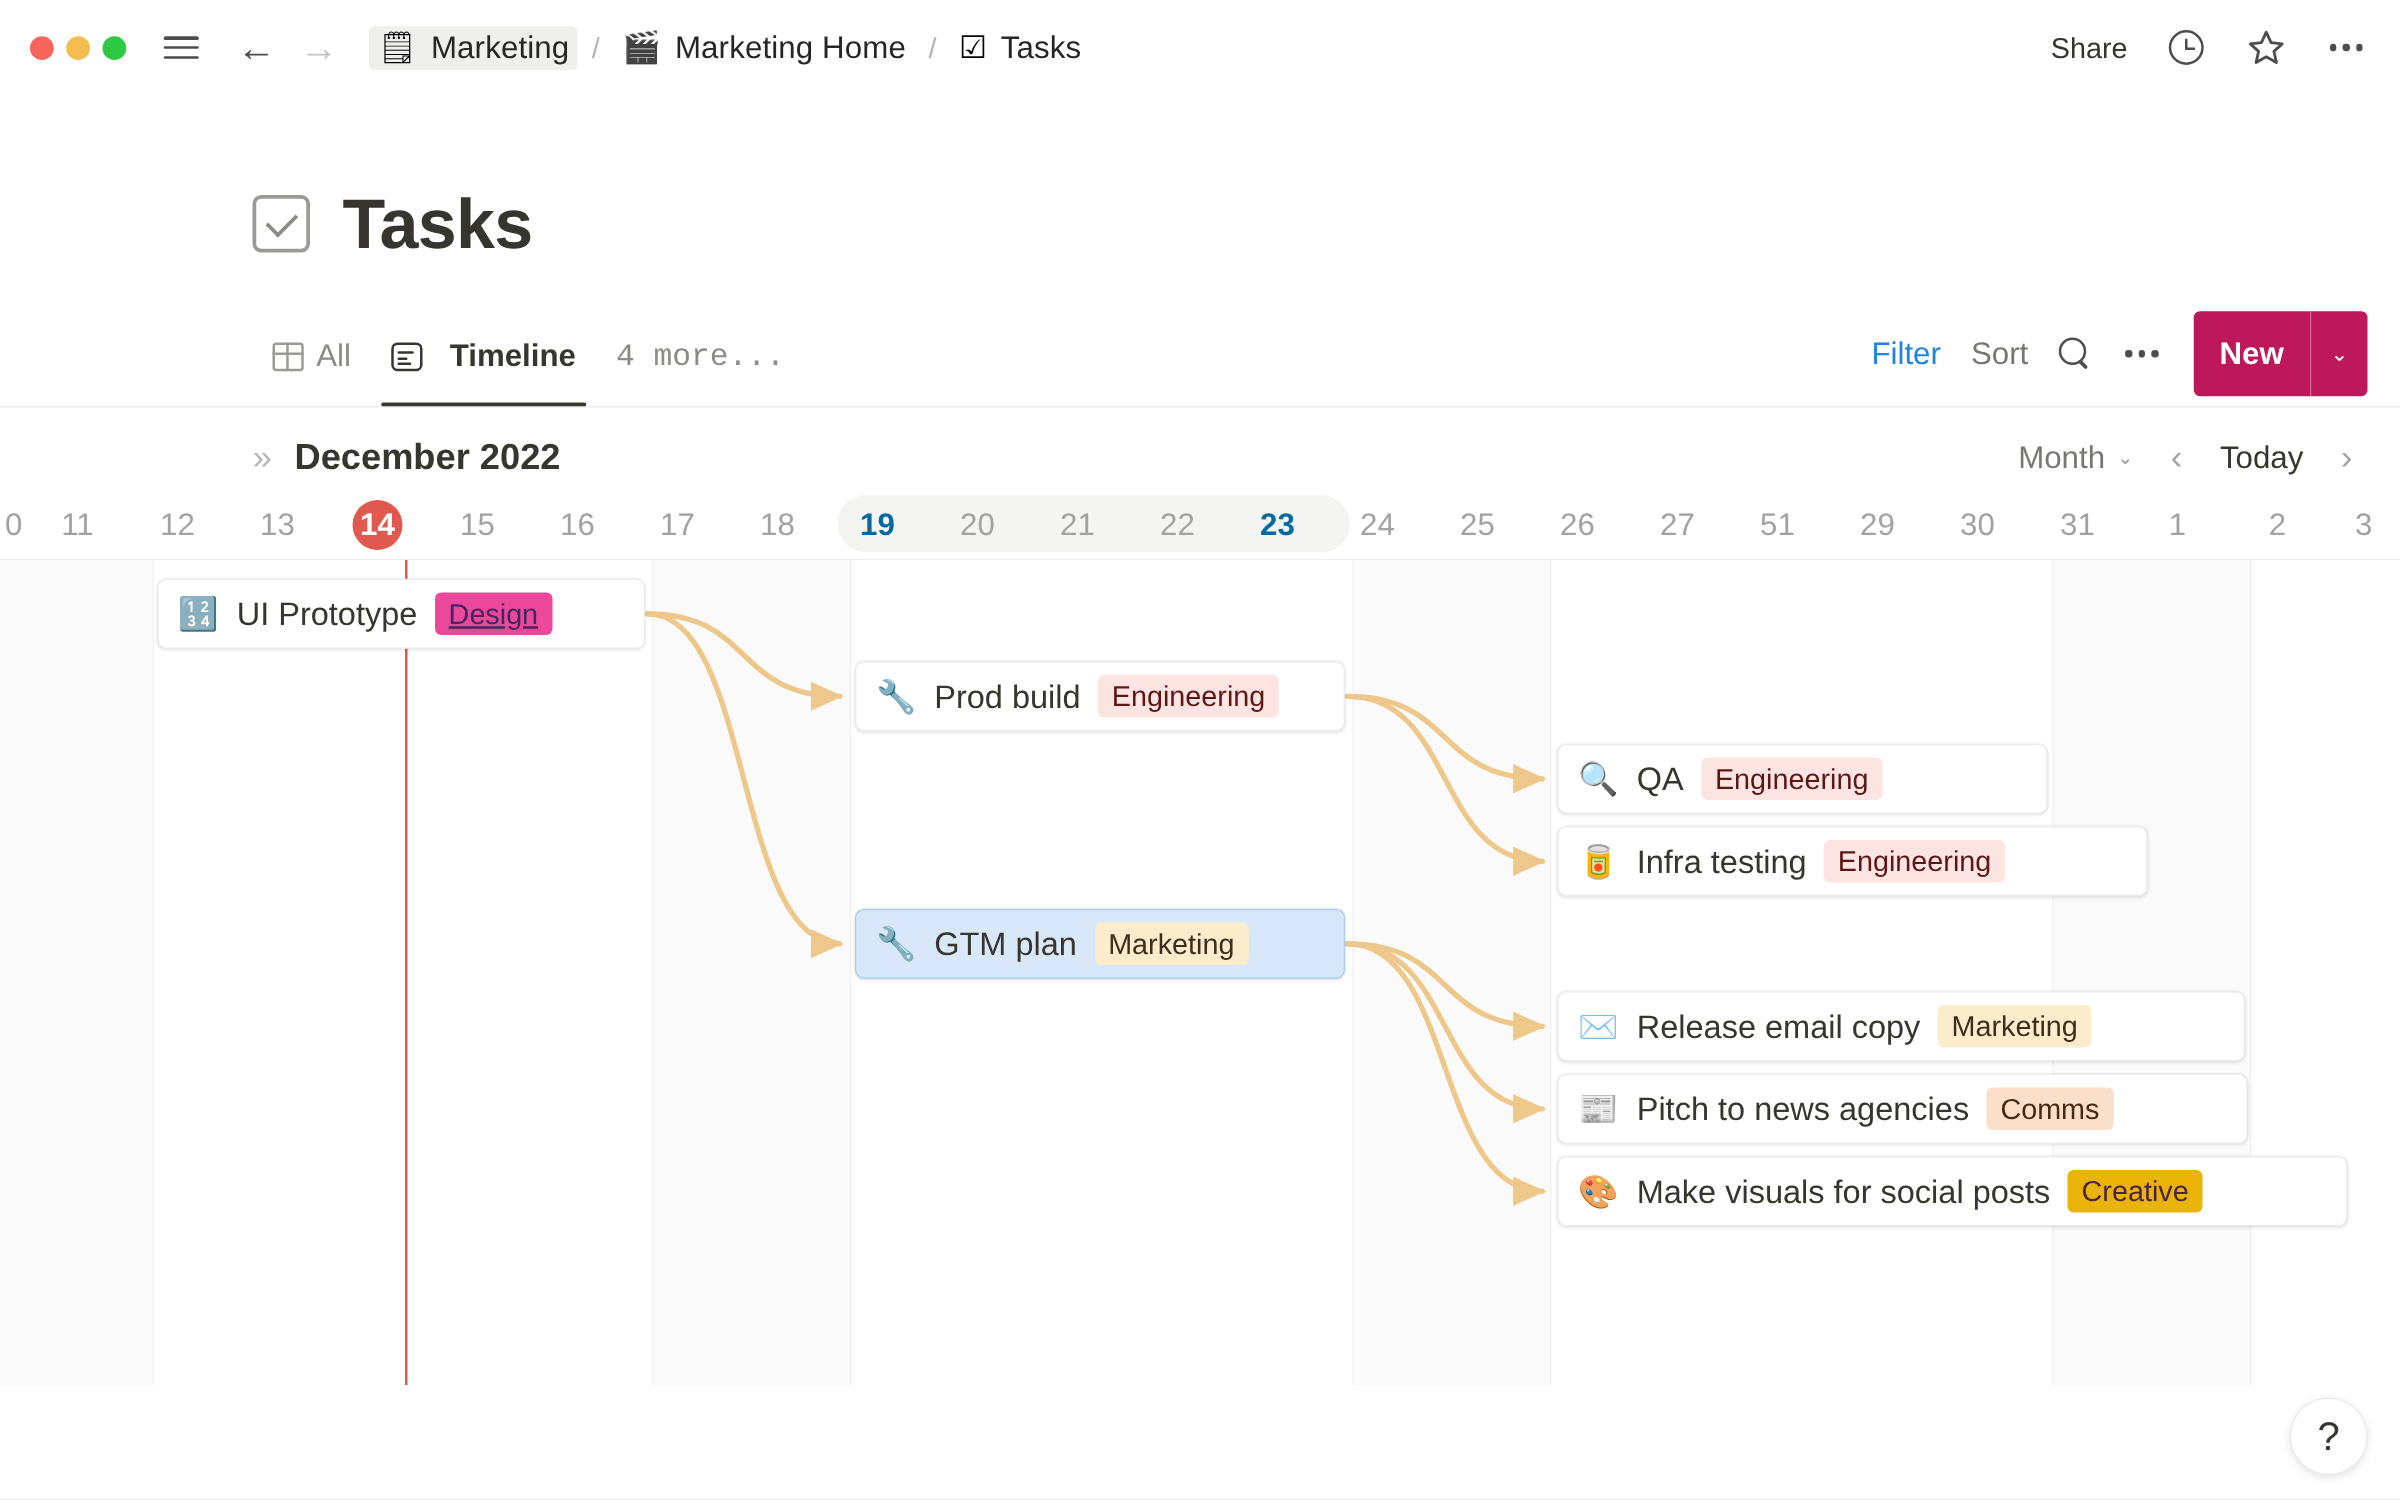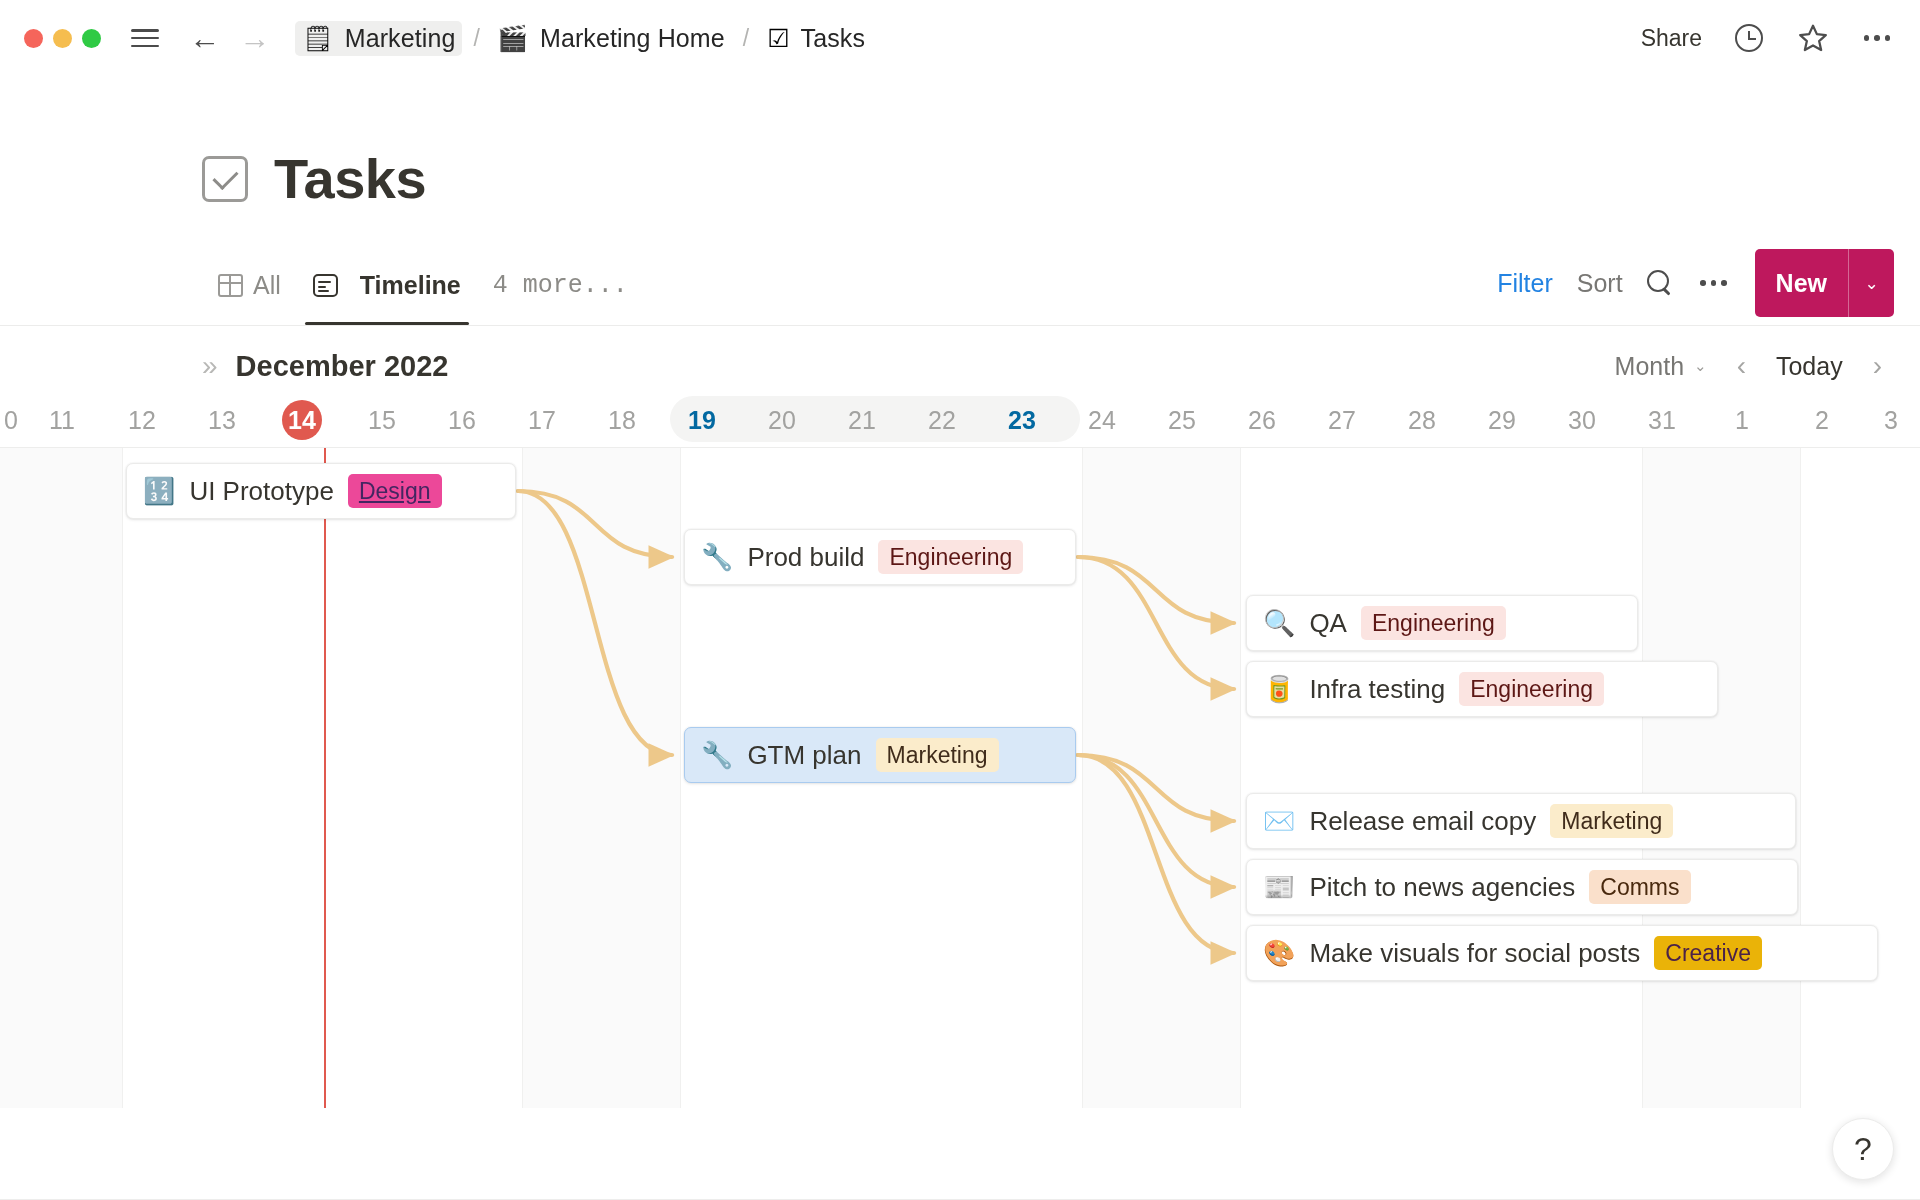--- a/index.html
+++ b/index.html
@@ -265,21 +265,21 @@
       <div class="daycell " style="left: 582px; width: 80px; z-index: 1;">18</div>
       <div class="daycell edge" style="left: 662px; width: 80px; z-index: 1;">19</div>
       <div class="daycell inrange" style="left: 742px; width: 80px; z-index: 1;">20</div>
       <div class="daycell inrange" style="left: 822px; width: 80px; z-index: 1;">21</div>
       <div class="daycell inrange" style="left: 902px; width: 80px; z-index: 1;">22</div>
       <div class="daycell edge" style="left: 982px; width: 80px; z-index: 1;">23</div>
       <div class="daycell " style="left: 1062px; width: 80px; z-index: 1;">24</div>
       <div class="daycell " style="left: 1142px; width: 80px; z-index: 1;">25</div>
       <div class="daycell " style="left: 1222px; width: 80px; z-index: 1;">26</div>
       <div class="daycell " style="left: 1302px; width: 80px; z-index: 1;">27</div>
-      <div class="daycell " style="left: 1382px; width: 80px; z-index: 1;">28</div>
+      <div class="daycell " style="left: 1382px; width: 80px; z-index: 1;">51</div>
       <div class="daycell " style="left: 1462px; width: 80px; z-index: 1;">29</div>
       <div class="daycell " style="left: 1542px; width: 80px; z-index: 1;">30</div>
       <div class="daycell " style="left: 1622px; width: 80px; z-index: 1;">31</div>
       <div class="daycell " style="left: 1702px; width: 80px; z-index: 1;">1</div>
       <div class="daycell " style="left: 1782px; width: 80px; z-index: 1;">2</div>
       <div class="daycell " style="left: 1862px; width: 58px; z-index: 1;">3</div>
     </div>
 
   <div class="board" id="board">
     <div class="colband" style="left: 0px; width: 122px;"></div>

